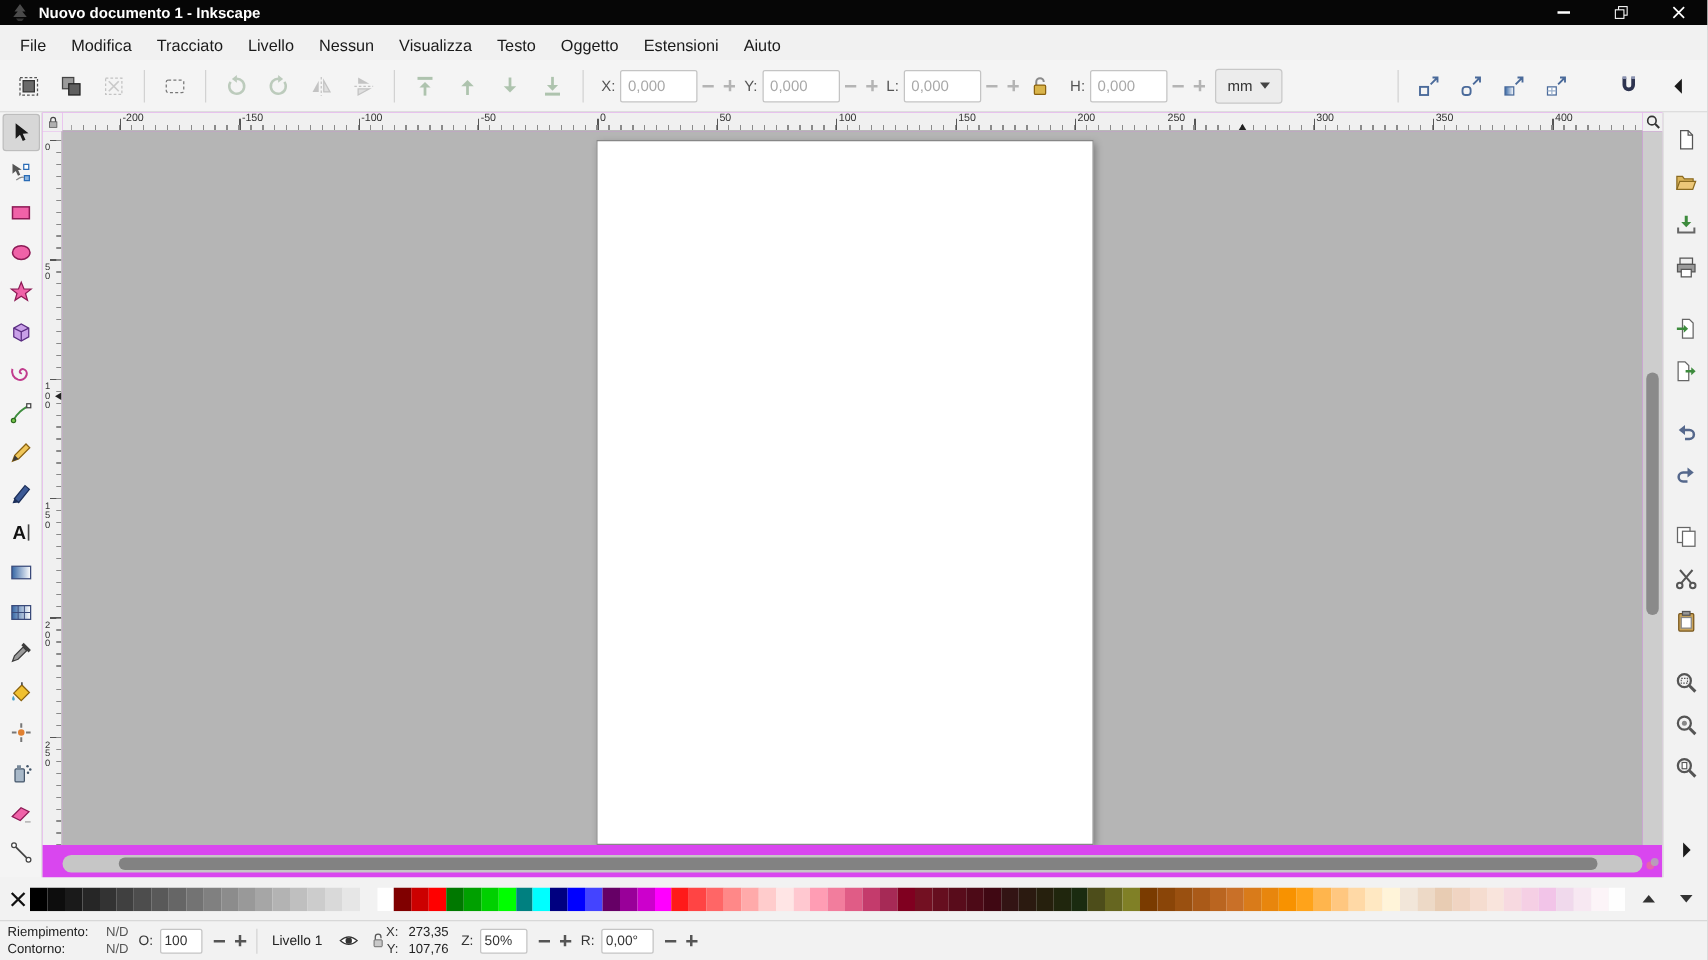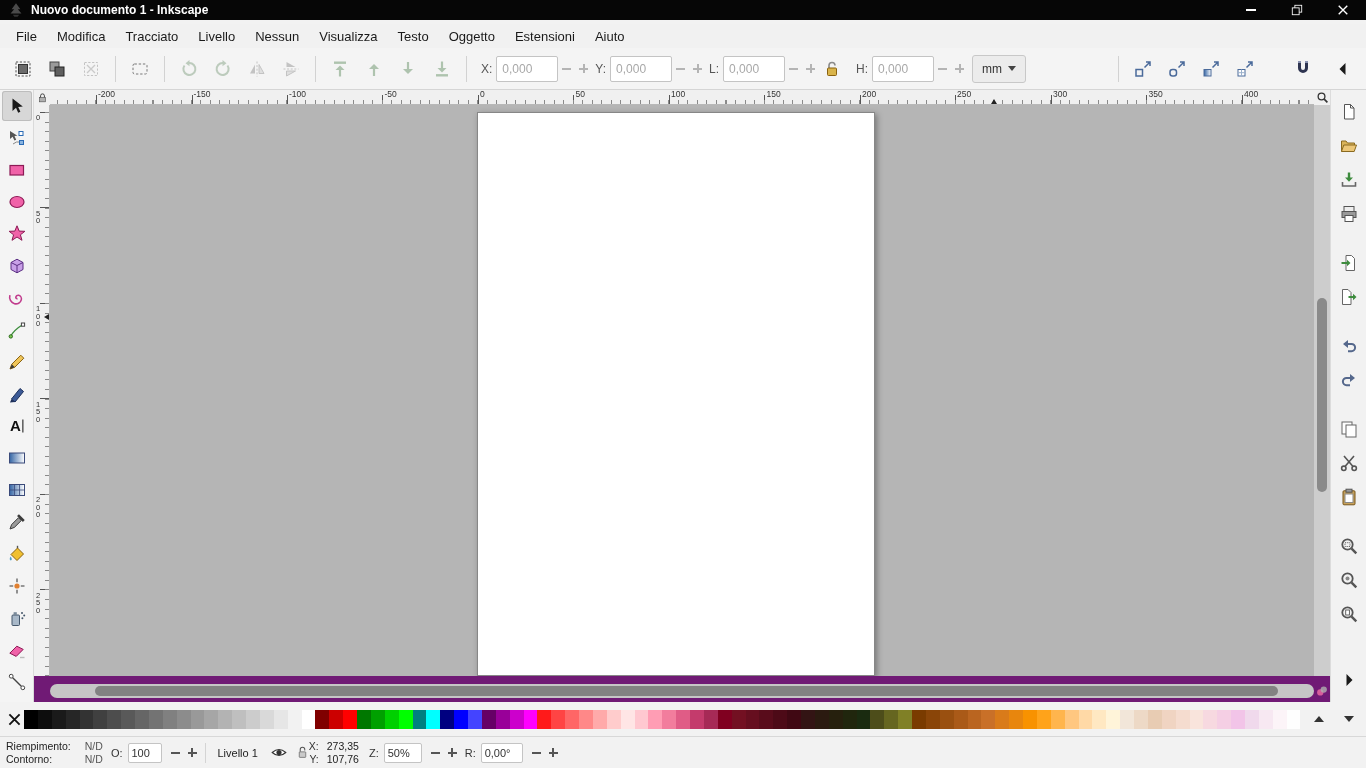--- a/index.html
+++ b/index.html
@@ -36,21 +36,21 @@
   .unitdd{display:flex;align-items:center;gap:6px;height:28px;padding:0 9px;border:1px solid #c8c8c8;border-radius:3px;background:#ececec;font-size:12px;color:#333;margin-left:8px}
   .dd-arrow{width:0;height:0;border-left:4px solid transparent;border-right:4px solid transparent;border-top:5px solid #444}
   #to-right{margin-left:auto;display:flex;align-items:center}
 
   
   #main{position:absolute;top:90px;left:0;width:1366px;height:612px;display:flex}
   #toolbox{width:34px;background:#f4f4f4;border-right:1px solid #dadada;display:flex;flex-direction:column;align-items:center;padding-top:1px}
   .tool{width:30px;height:30px;display:flex;align-items:center;justify-content:center;border-radius:3px;margin-bottom:2px}
   .tool.active{background:#d7d7d7;box-shadow:inset 0 0 0 1px #bdbdbd}
 
-  #canvas-zone{flex:1;display:flex;flex-direction:column;background:#701a75}
+  #canvas-zone{flex:1;display:flex;flex-direction:column;background:#d946ef}
   #ruler-row{height:15px;display:flex}
   .ruler-corner{width:16px;height:15px;background:#f0f0f0;display:flex;align-items:center;justify-content:center}
   #hruler{flex:1;position:relative;background-color:#f0f0f0;border-bottom:1px solid #b8b8b8;
     background-image:repeating-linear-gradient(to right,#8a8a8a 0 1px,transparent 1px 9.55px),repeating-linear-gradient(to right,#555 0 1px,transparent 1px 95.5px);
     background-size:100% 4px,100% 9px;background-position:6.85px 100%,45.5px 100%;background-repeat:no-repeat}
   .hlabel{position:absolute;top:0;font-size:8.5px;line-height:9px;color:#333}
   #hmarker{position:absolute;left:941px;bottom:0;width:0;height:0;border-left:3px solid transparent;border-right:3px solid transparent;border-bottom:5px solid #222}
 
   #canvas-row{flex:1;display:flex}
   #vruler{width:16px;position:relative;background-color:#f0f0f0;border-right:1px solid #b8b8b8;
@@ -453,21 +453,21 @@
           <div id="hmarker"></div>
           <div class="hlabel" style="left: 48px;">-200</div>
           <div class="hlabel" style="left: 143.5px;">-150</div>
           <div class="hlabel" style="left: 239px;">-100</div>
           <div class="hlabel" style="left: 334.5px;">-50</div>
           <div class="hlabel" style="left: 430px;">0</div>
           <div class="hlabel" style="left: 525.5px;">50</div>
           <div class="hlabel" style="left: 621px;">100</div>
           <div class="hlabel" style="left: 716.5px;">150</div>
           <div class="hlabel" style="left: 812px;">200</div>
-          <div class="hlabel" style="left: 907px;">250</div>
+          <div class="hlabel" style="left: 884px;">250</div>
           <div class="hlabel" style="left: 1003px;">300</div>
           <div class="hlabel" style="left: 1098.5px;">350</div>
           <div class="hlabel" style="left: 1194px;">400</div>
         </div>
       <span class="ruler-corner">
           <svg width="13" height="13" viewBox="0 0 20 20">
             <circle cx="8.5" cy="8.5" r="5.2" fill="none" stroke="#333" stroke-width="2"></circle>
             <path d="M12.6 12.6 L17.5 17.5" stroke="#333" stroke-width="2.6"></path>
           </svg>
         </span>

